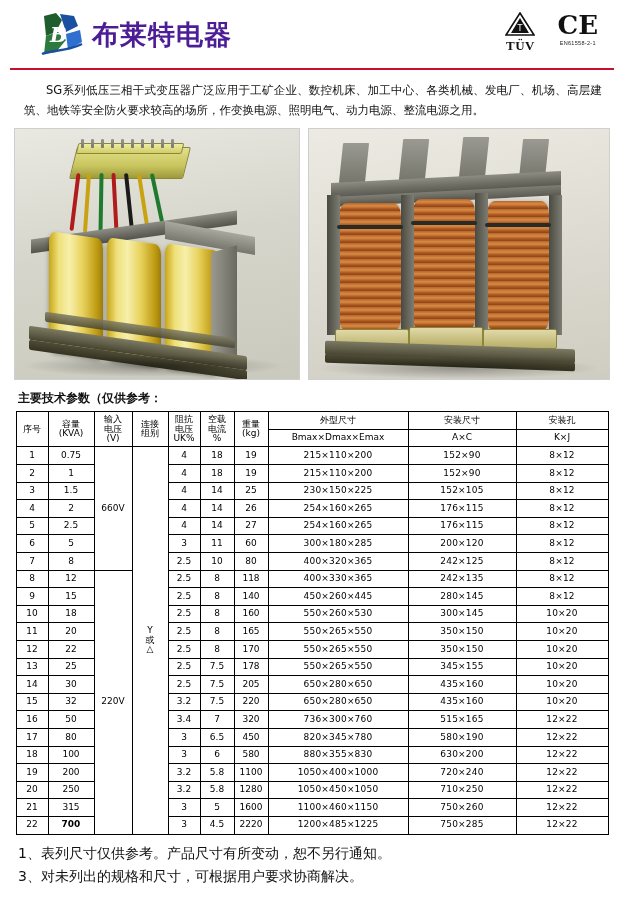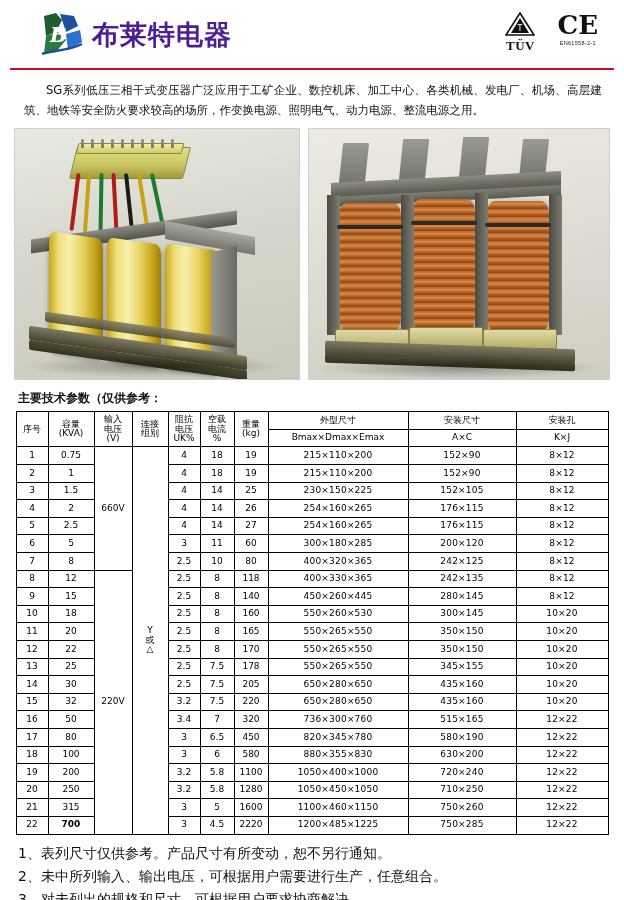--- a/index.html
+++ b/index.html
@@ -521,17 +521,16 @@
         <td class="dim">1200×485×1225</td>
         <td class="dim">750×285</td>
         <td class="dim">12×22</td>
       </tr>
 
     </tbody>
   </table>
 
   <div class="notes">
     <div>1、表列尺寸仅供参考。产品尺寸有所变动，恕不另行通知。</div>
-    <div>2、未中所列输入、输出电压，可根据用户需要进行生产，任意组合。</div>
     <div>3、对未列出的规格和尺寸，可根据用户要求协商解决。</div>
   </div>
 
 </div>
 
 </body></html>

